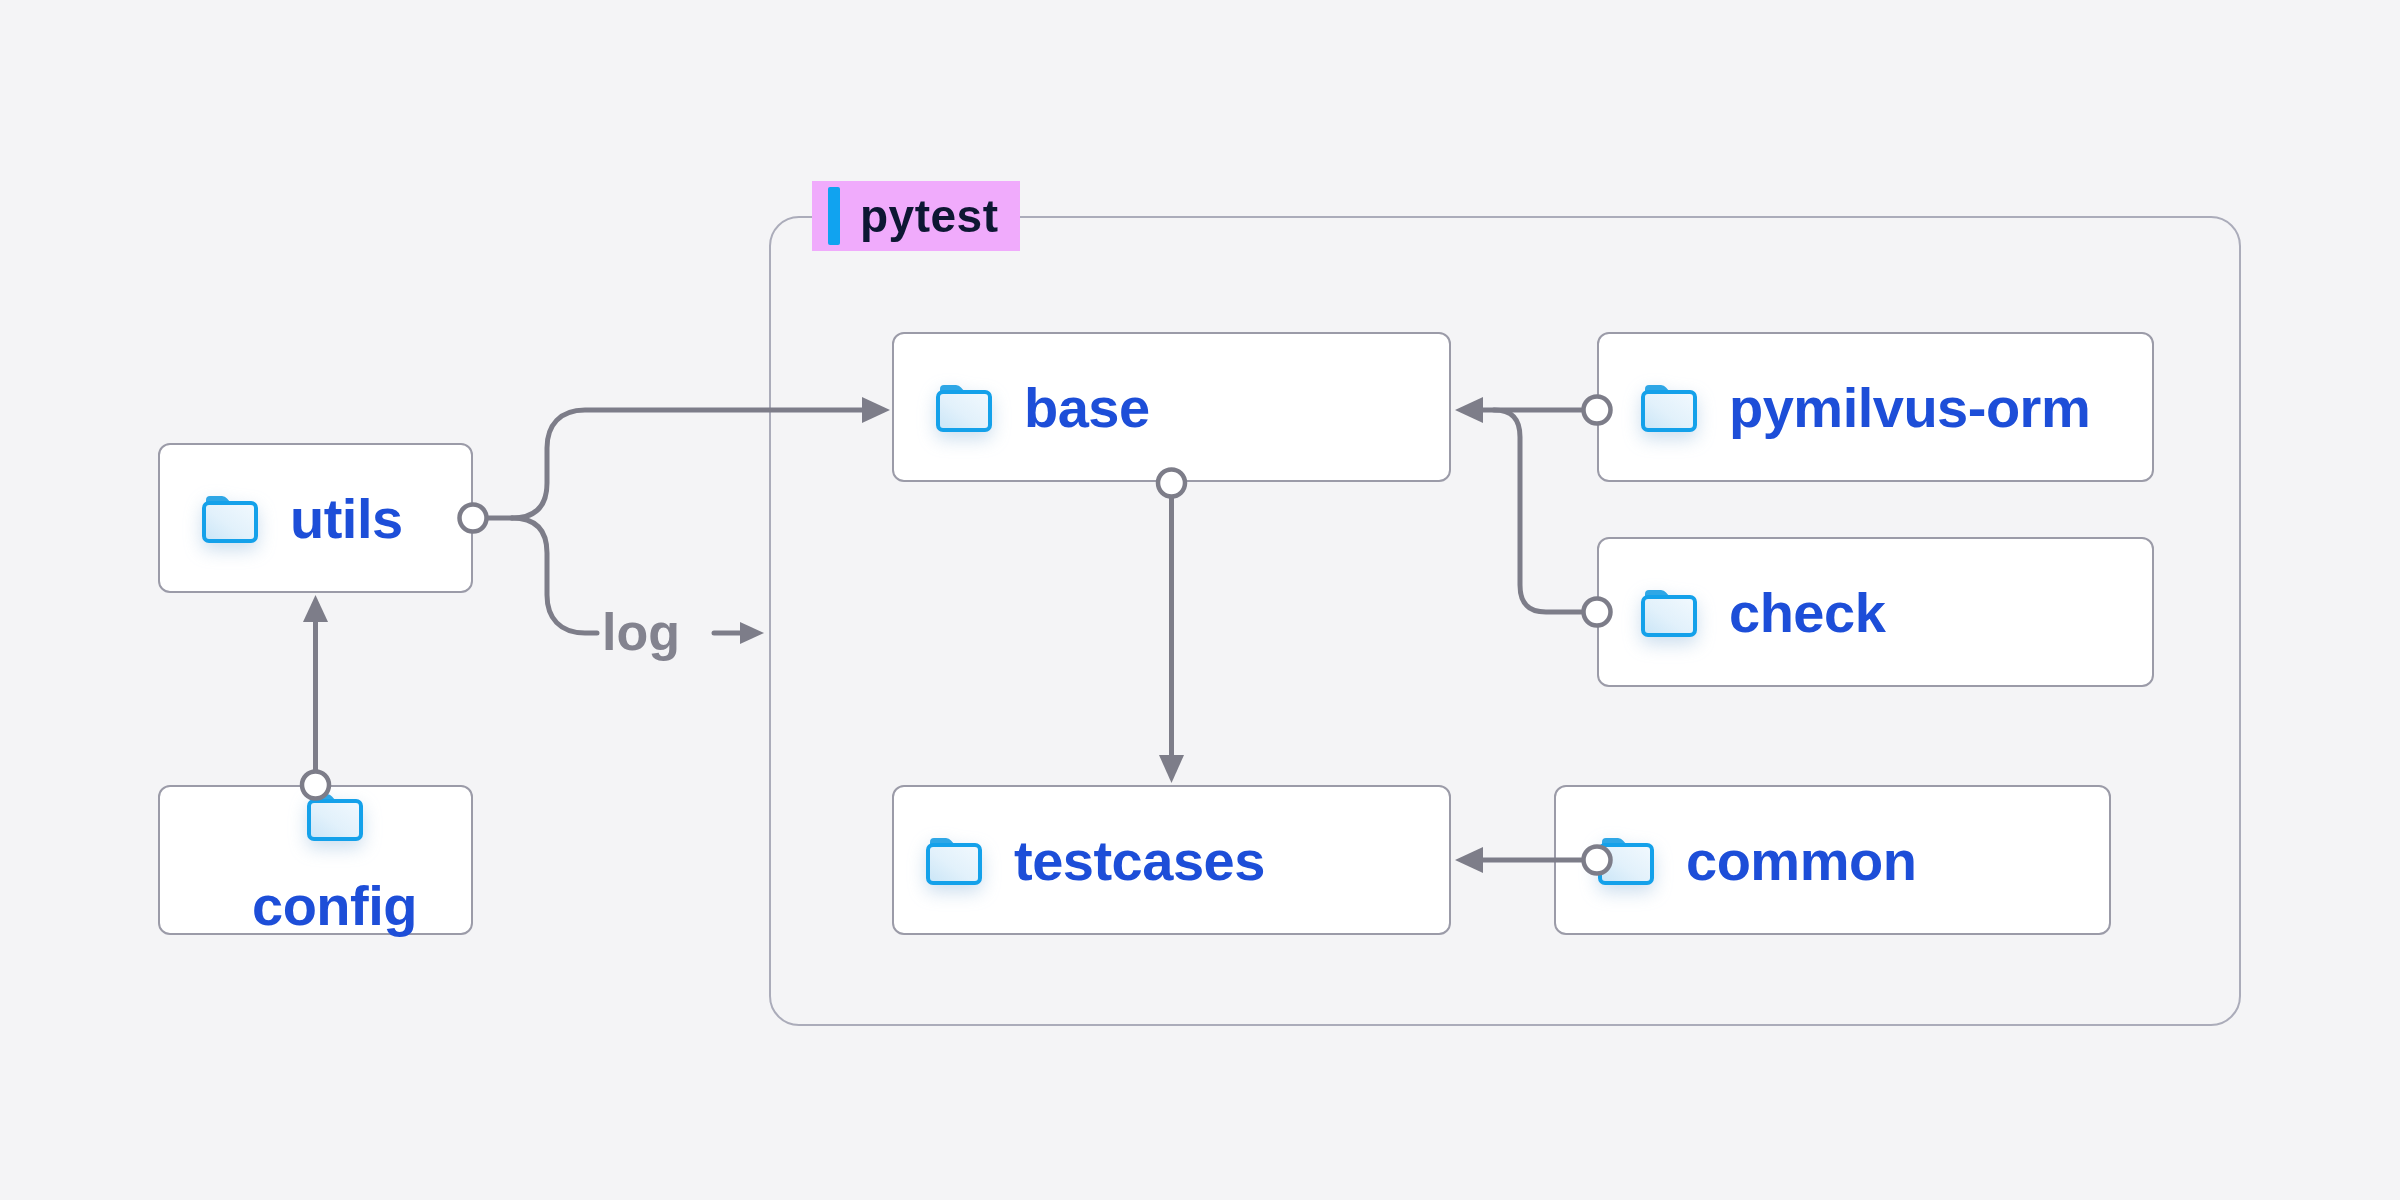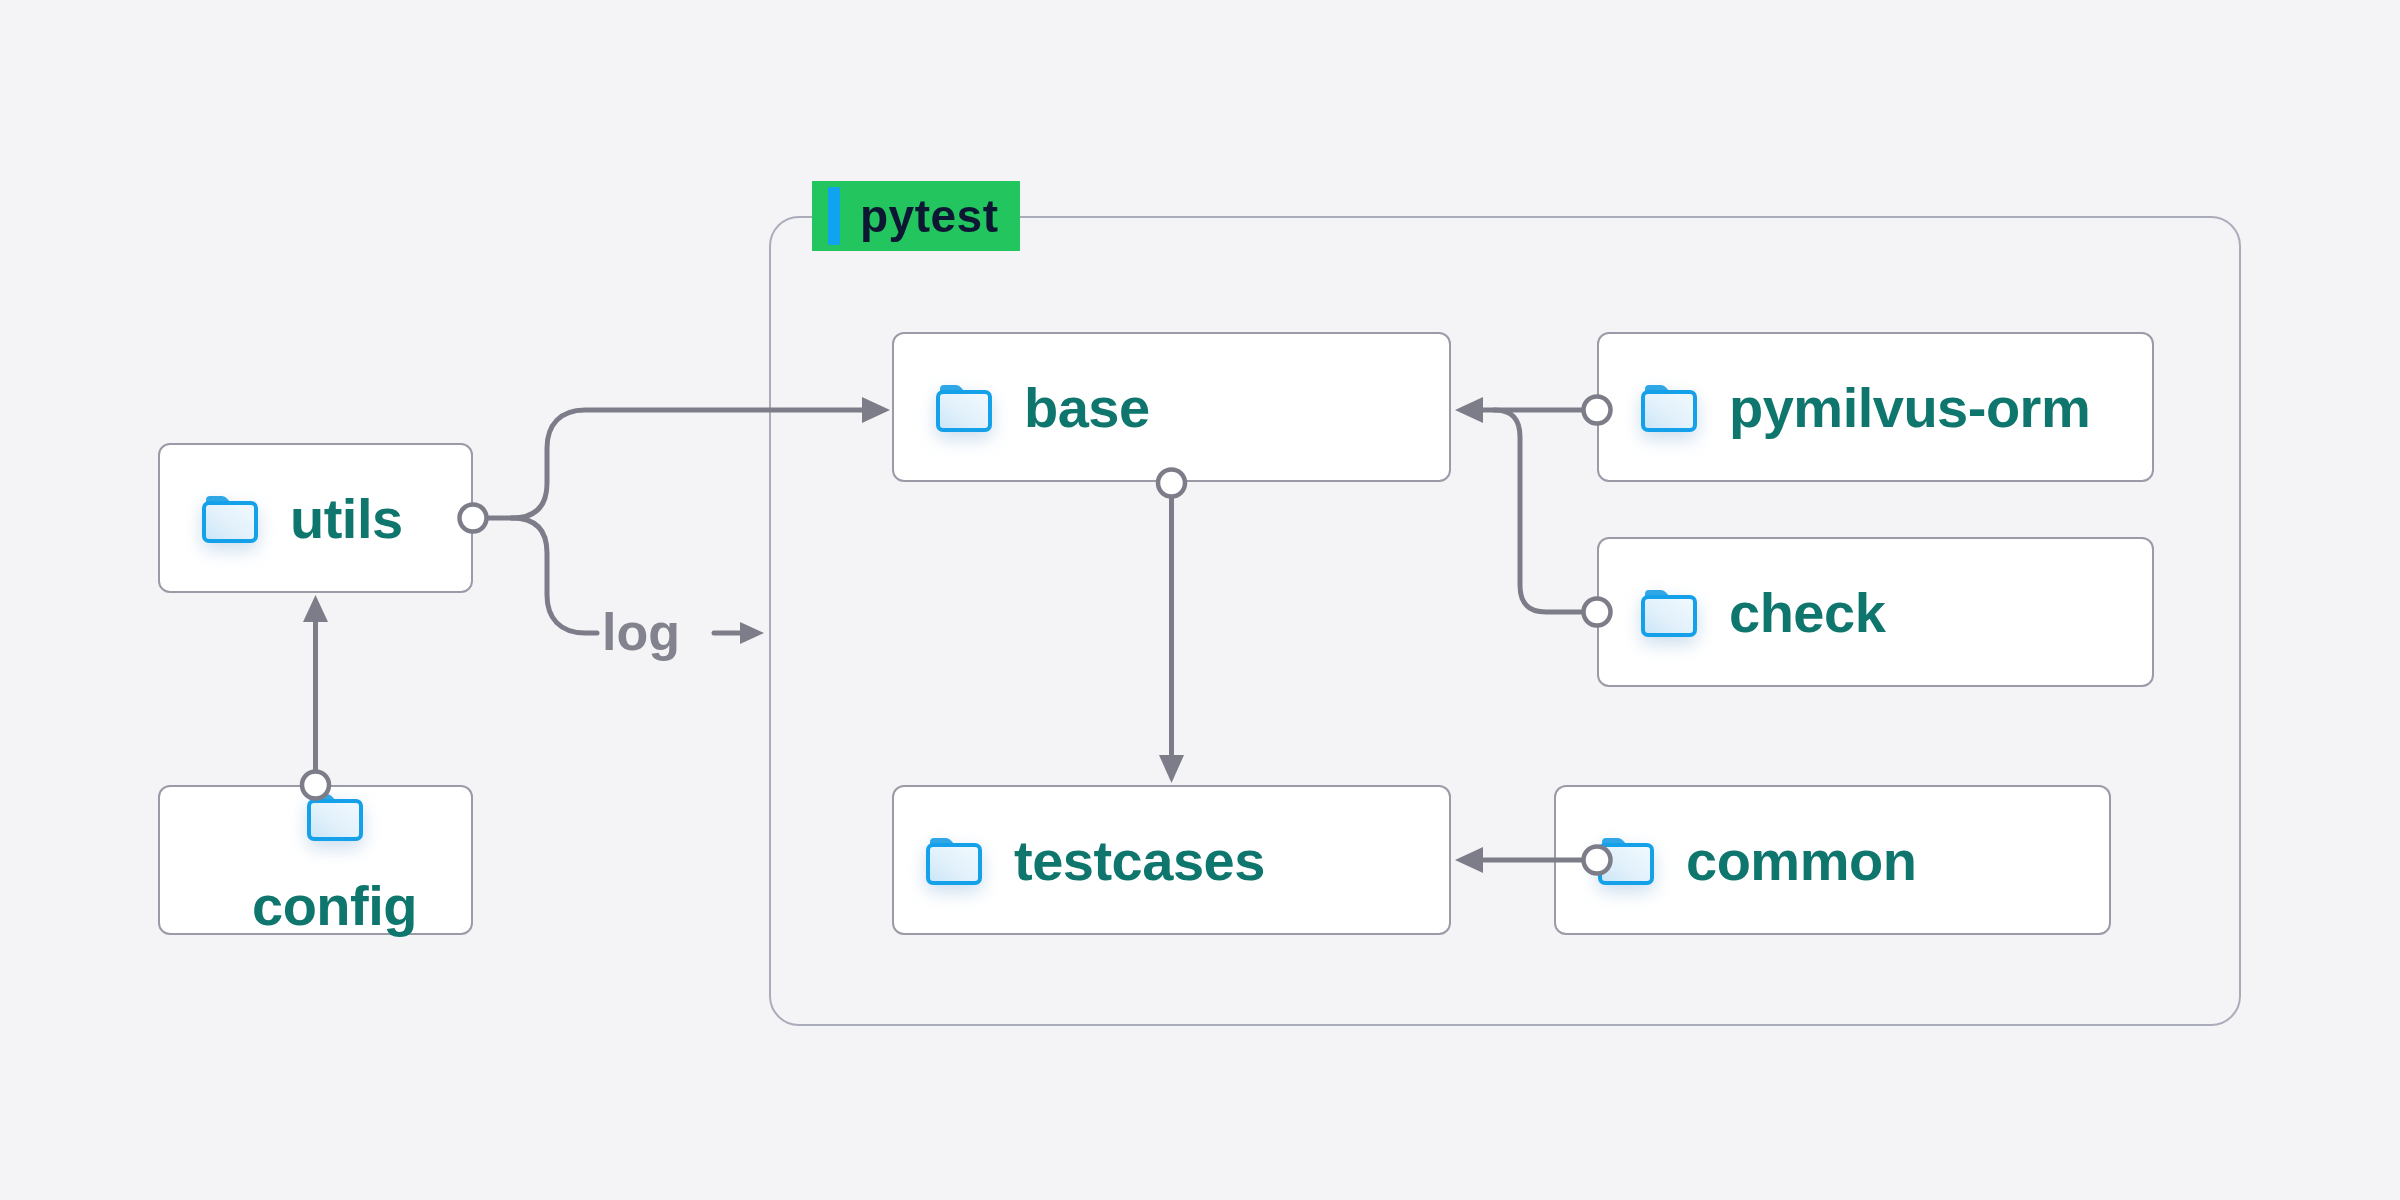--- a/index.html
+++ b/index.html
@@ -21,21 +21,21 @@
     border: 2.5px solid #abacba;
     border-radius: 30px;
     background: transparent;
     box-sizing: border-box;
   }
   .group-label {
     position: absolute;
     left: 812px; top: 181px;
     height: 70px;
     padding: 0 22px 0 16px;
-    background: #22c55e;
+    background: #f0abfc;
     display: flex;
     align-items: center;
     gap: 20px;
     z-index: 3;
   }
   .group-label .accent-bar {
     width: 12px; height: 58px;
     background: #10a3f0;
     border-radius: 2px;
   }
@@ -53,21 +53,21 @@
     box-sizing: border-box;
     display: flex;
     align-items: center;
     padding-left: 38px;
     gap: 28px;
     z-index: 2;
   }
   .node .label {
     font-size: 56px;
     font-weight: 700;
-    color: #0f766e;
+    color: #1d4ed8;
     letter-spacing: -0.5px;
     white-space: nowrap;
   }
   .folder-icon {
     width: 64px; height: 58px;
     flex: 0 0 auto;
     filter: drop-shadow(0 7px 9px rgba(110, 160, 205, 0.35));
   }
   .node-utils      { left: 158px;  top: 443px; width: 315px; height: 150px; }
   .node-config     { left: 158px;  top: 785px; width: 315px; height: 150px; flex-direction: column; }

